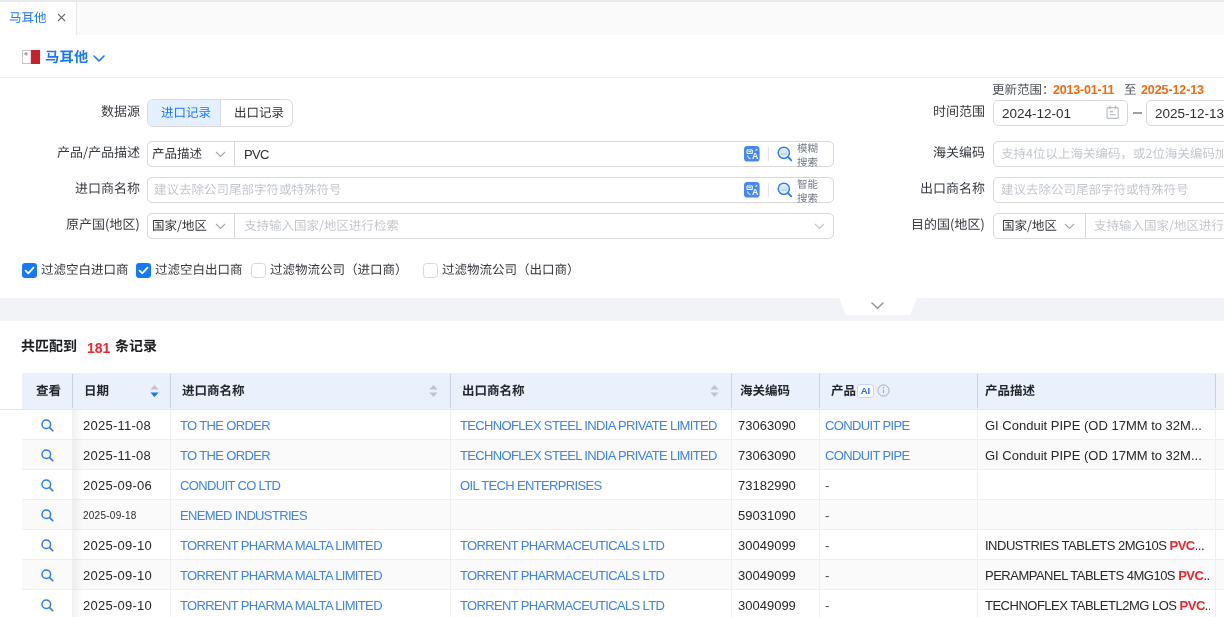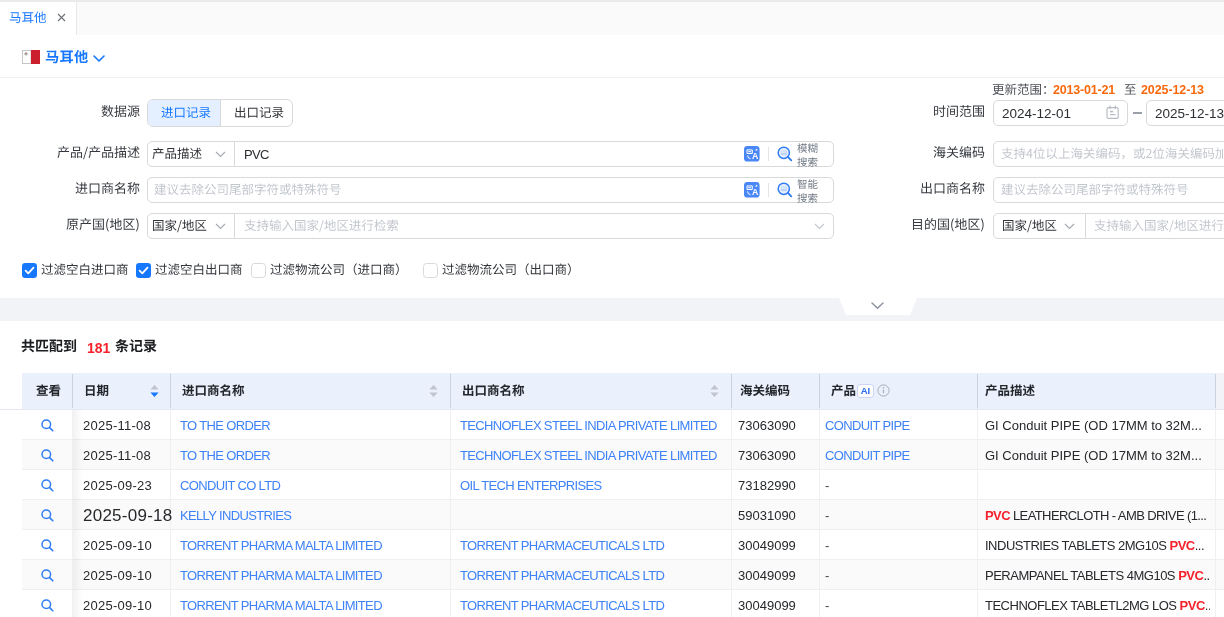--- a/index.html
+++ b/index.html
@@ -150,21 +150,21 @@
     <div style="position:absolute;left:0px;top:77px;width:1224px;height:1px;background:#eef0f2"></div>
     <div style="position:absolute;left:992px;top:83px;line-height:0"><svg width="63" height="15">
         <g fill="#4b4f55" transform="translate(0,11) scale(0.012500,-0.012500)">
           <use href="#gr66F4" x="0"></use>
           <use href="#gr65B0" x="1000"></use>
           <use href="#gr8303" x="2000"></use>
           <use href="#gr56F4" x="3000"></use>
           <use href="#grFF1A" x="4000"></use>
         </g>
       </svg></div>
-    <div style="position:absolute;left:1053px;top:83px;font-size:12.5px;color:#f8690e;font-weight:700;line-height:15px;white-space:pre;letter-spacing:-0.2px;">2013-01-21</div>
+    <div style="position:absolute;left:1053px;top:83px;font-size:12.5px;color:#f8690e;font-weight:700;line-height:15px;white-space:pre;letter-spacing:-0.2px;">2013-01-11</div>
     <div style="position:absolute;left:1124px;top:83px;line-height:0"><svg width="13" height="15">
         <g fill="#4b4f55" transform="translate(0,11) scale(0.012500,-0.012500)">
           <use href="#gr81F3" x="0"></use>
         </g>
       </svg></div>
     <div style="position:absolute;left:1141px;top:83px;font-size:12.5px;color:#f8690e;font-weight:700;line-height:15px;white-space:pre;letter-spacing:-0.1px;">2025-12-13</div>
     <div style="position:absolute;left:101px;top:105px;line-height:0"><svg width="39" height="15">
         <g fill="#35393f" transform="translate(0,11) scale(0.013000,-0.013000)">
           <use href="#gr6570" x="0"></use>
           <use href="#gr636E" x="1000"></use>
@@ -675,43 +675,42 @@
     <div style="position:absolute;left:170px;top:470px;width:1px;height:30px;background:#f0f0f0"></div>
     <div style="position:absolute;left:450px;top:470px;width:1px;height:30px;background:#f0f0f0"></div>
     <div style="position:absolute;left:731px;top:470px;width:1px;height:30px;background:#f0f0f0"></div>
     <div style="position:absolute;left:819px;top:470px;width:1px;height:30px;background:#f0f0f0"></div>
     <div style="position:absolute;left:977px;top:470px;width:1px;height:30px;background:#f0f0f0"></div>
     <div style="position:absolute;left:1215px;top:470px;width:1px;height:30px;background:#f0f0f0"></div>
     <svg style="position:absolute;left:41px;top:479px" width="13" height="13" fill="none">
 <circle cx="5.3" cy="5.3" r="4.3" stroke="#2f7cf5" stroke-width="1.5"></circle>
 <path d="M8.6 8.6 L11.8 11.8" stroke="#2f7cf5" stroke-width="1.6" stroke-linecap="round"></path>
     </svg>
-    <div style="position:absolute;left:83px;top:478px;font-size:13px;color:#26282c;font-weight:400;line-height:16px;white-space:pre;letter-spacing:0.25px;">2025-09-23</div>
+    <div style="position:absolute;left:83px;top:478px;font-size:13px;color:#26282c;font-weight:400;line-height:16px;white-space:pre;letter-spacing:0.25px;">2025-09-06</div>
     <div style="position:absolute;left:180px;top:478px;font-size:13px;color:#3e82f7;font-weight:400;line-height:16px;white-space:pre;letter-spacing:-0.65px;">CONDUIT CO LTD</div>
     <div style="position:absolute;left:460px;top:478px;font-size:13px;color:#3e82f7;font-weight:400;line-height:16px;white-space:pre;letter-spacing:-0.65px;">OIL TECH ENTERPRISES</div>
     <div style="position:absolute;left:738px;top:478px;font-size:13px;color:#26282c;font-weight:400;line-height:16px;white-space:pre;">73182990</div>
     <div style="position:absolute;left:825px;top:478px;font-size:13px;color:#45484d;font-weight:400;line-height:16px;white-space:pre;">-</div>
     <div style="position:absolute;left:22px;top:500px;width:1202px;height:30px;background:#fafafa"></div>
     <div style="position:absolute;left:22px;top:529px;width:1202px;height:1px;background:#efefef"></div>
     <div style="position:absolute;left:72px;top:500px;width:1px;height:30px;background:#f0f0f0"></div>
     <div style="position:absolute;left:170px;top:500px;width:1px;height:30px;background:#f0f0f0"></div>
     <div style="position:absolute;left:450px;top:500px;width:1px;height:30px;background:#f0f0f0"></div>
     <div style="position:absolute;left:731px;top:500px;width:1px;height:30px;background:#f0f0f0"></div>
     <div style="position:absolute;left:819px;top:500px;width:1px;height:30px;background:#f0f0f0"></div>
     <div style="position:absolute;left:977px;top:500px;width:1px;height:30px;background:#f0f0f0"></div>
     <div style="position:absolute;left:1215px;top:500px;width:1px;height:30px;background:#f0f0f0"></div>
     <svg style="position:absolute;left:41px;top:509px" width="13" height="13" fill="none">
 <circle cx="5.3" cy="5.3" r="4.3" stroke="#2f7cf5" stroke-width="1.5"></circle>
 <path d="M8.6 8.6 L11.8 11.8" stroke="#2f7cf5" stroke-width="1.6" stroke-linecap="round"></path>
     </svg>
-    <div style="position:absolute;left:83px;top:508px;font-size:17px;color:#26282c;font-weight:400;line-height:16px;white-space:pre;letter-spacing:0.25px;">2025-09-18</div>
-    <div style="position:absolute;left:180px;top:508px;font-size:13px;color:#3e82f7;font-weight:400;line-height:16px;white-space:pre;letter-spacing:-0.65px;">KELLY INDUSTRIES</div>
+    <div style="position:absolute;left:83px;top:508px;font-size:10px;color:#26282c;font-weight:400;line-height:16px;white-space:pre;letter-spacing:0.25px;">2025-09-18</div>
+    <div style="position:absolute;left:180px;top:508px;font-size:13px;color:#3e82f7;font-weight:400;line-height:16px;white-space:pre;letter-spacing:-0.65px;">ENEMED INDUSTRIES</div>
     <div style="position:absolute;left:738px;top:508px;font-size:13px;color:#26282c;font-weight:400;line-height:16px;white-space:pre;">59031090</div>
     <div style="position:absolute;left:825px;top:508px;font-size:13px;color:#45484d;font-weight:400;line-height:16px;white-space:pre;">-</div>
-    <div style="position:absolute;left:985px;top:508px;width:225px;overflow:hidden;white-space:pre;font-size:13px;color:#26282c;line-height:16px;letter-spacing:-0.6px"><span style="color:#f5222d;font-weight:bold">PVC</span><span> LEATHERCLOTH - AMB DRIVE (1...</span></div>
     <div style="position:absolute;left:22px;top:530px;width:1202px;height:30px;background:#fff"></div>
     <div style="position:absolute;left:22px;top:559px;width:1202px;height:1px;background:#efefef"></div>
     <div style="position:absolute;left:72px;top:530px;width:1px;height:30px;background:#f0f0f0"></div>
     <div style="position:absolute;left:170px;top:530px;width:1px;height:30px;background:#f0f0f0"></div>
     <div style="position:absolute;left:450px;top:530px;width:1px;height:30px;background:#f0f0f0"></div>
     <div style="position:absolute;left:731px;top:530px;width:1px;height:30px;background:#f0f0f0"></div>
     <div style="position:absolute;left:819px;top:530px;width:1px;height:30px;background:#f0f0f0"></div>
     <div style="position:absolute;left:977px;top:530px;width:1px;height:30px;background:#f0f0f0"></div>
     <div style="position:absolute;left:1215px;top:530px;width:1px;height:30px;background:#f0f0f0"></div>
     <svg style="position:absolute;left:41px;top:539px" width="13" height="13" fill="none">

